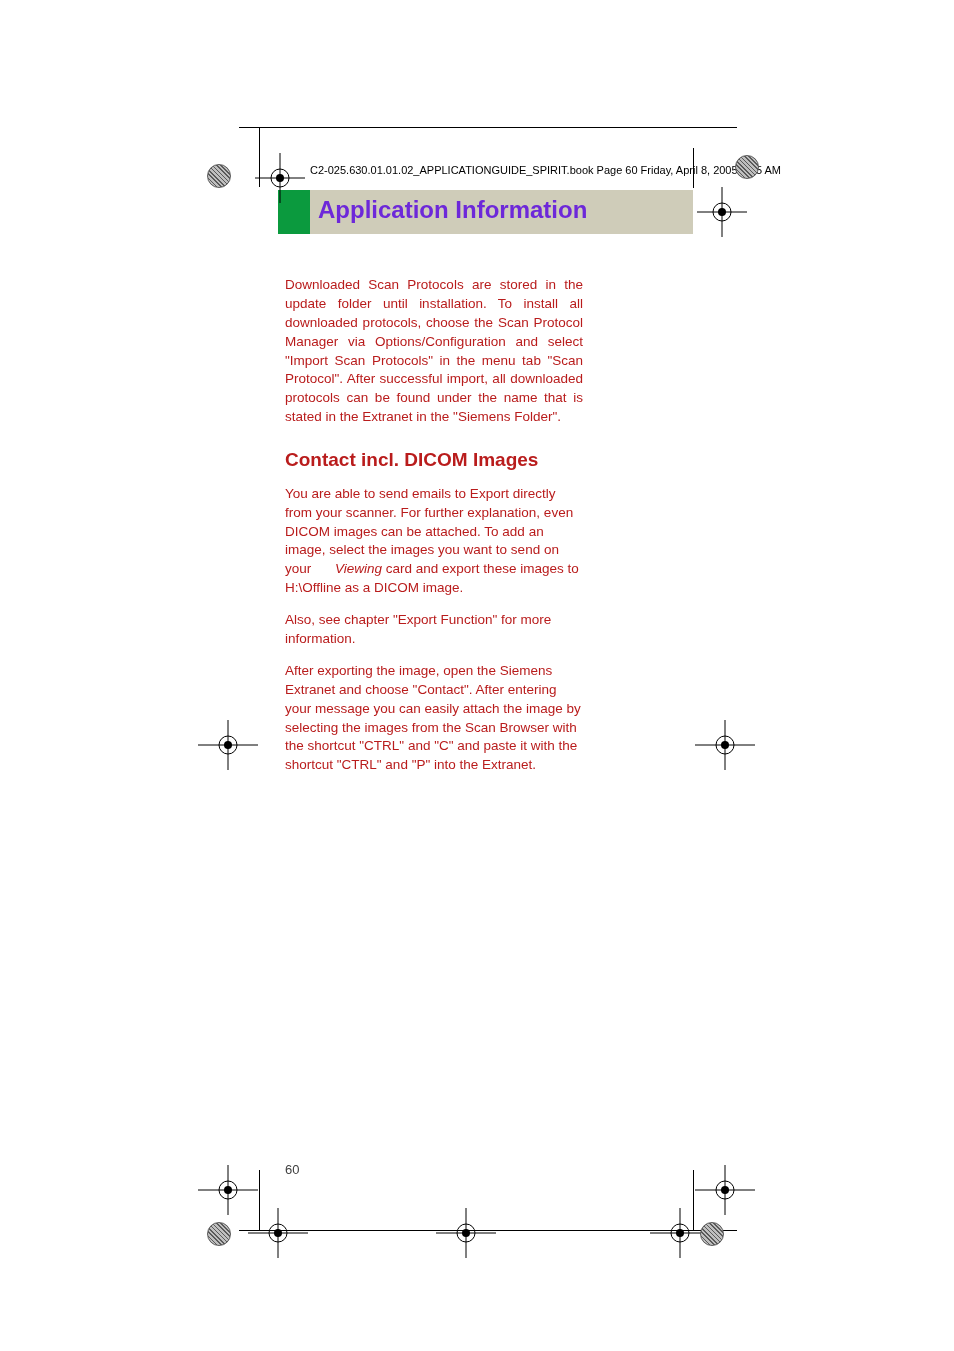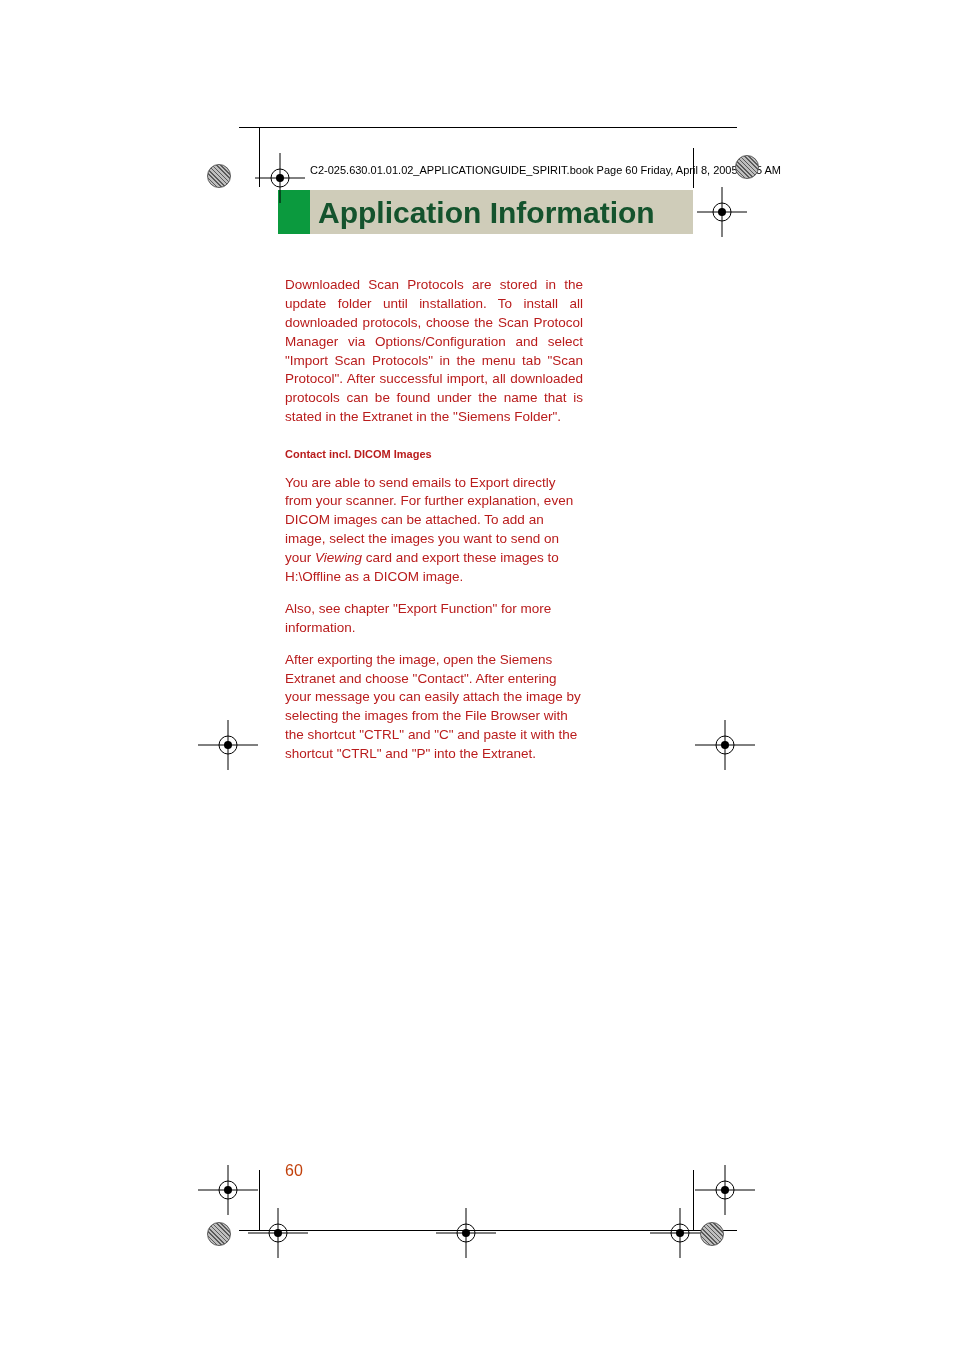--- a/index.html
+++ b/index.html
@@ -38,46 +38,46 @@
     left: 278px;
     top: 190px;
     width: 32px;
     height: 44px;
     background: #0b9a3e;
   }
   .title-text {
     position: absolute;
     left: 318px;
     top: 196px;
-    font-size: 30px;
+    font-size: 24px;
     font-family: 'Segoe UI', Arial, sans-serif;
     font-weight: 600;
-    color: #14532d;
+    color: #6d28d9;
   }
   .body-text {
     position: absolute;
     left: 285px;
     top: 276px;
     width: 298px;
     font-family: 'Segoe UI', Arial, sans-serif;
     font-size: 13.5px;
     line-height: 1.4;
     color: #b91c1c;
   }
   .body-text p { margin-bottom: 13px; }
   .body-text .justify { text-align: justify; }
-  .body-text .subh { font-weight: 700; margin-top: 20px; margin-bottom: 11px; font-size: 11px; }
-  .body-text em { font-style: italic; }
+  .body-text .subh { font-weight: 700; margin-top: 20px; margin-bottom: 11px; font-size: 19px; }
+  .body-text em { font-style: italic; margin-left: 20px; }
   .pnum {
     position: absolute;
     left: 285px;
     top: 1162px;
     font-family: 'Segoe UI', Arial, sans-serif;
-    font-size: 16px;
-    color: #c2410c;
+    font-size: 13px;
+    color: #404040;
   }
 
   .reg-mark { position: absolute; }
   .reg-circle { stroke: #000; stroke-width: 1; fill: none; }
   .reg-dot { fill: #000; }
   .reg-line { stroke: #000; stroke-width: 1; }
 
   .hatch-circle {
     position: absolute; width: 24px; height: 24px; border-radius: 50%;
     background: repeating-linear-gradient(45deg, #5a5a5a 0, #5a5a5a 1px, #bfbfbf 1px, #bfbfbf 3px);
@@ -98,21 +98,21 @@
 
 <div class="title-bar"></div>
 <div class="green-box"></div>
 <div class="title-text">Application Information</div>
 
 <div class="body-text">
   <p class="justify">Downloaded Scan Protocols are stored in the update folder until installation. To install all downloaded protocols, choose the Scan Protocol Manager via Options/Configuration and select "Import Scan Protocols" in the menu tab "Scan Protocol". After successful import, all downloaded protocols can be found under the name that is stated in the Extranet in the "Siemens Folder".</p>
   <p class="subh">Contact incl. DICOM Images</p>
   <p><span>You are able to send emails to Export directly from your scanner. For further explanation, even DICOM images can be attached. To add an image, select the images you want to send on your </span><em>Viewing</em><span> card and export these images to H:\Offline as a DICOM image.</span></p>
   <p>Also, see chapter "Export Function" for more information.</p>
-  <p>After exporting the image, open the Siemens Extranet and choose "Contact". After entering your message you can easily attach the image by selecting the images from the File Browser with the shortcut "CTRL" and "C" and paste it with the shortcut "CTRL" and "P" into the Extranet.</p>
+  <p>After exporting the image, open the Siemens Extranet and choose "Contact". After entering your message you can easily attach the image by selecting the images from the Scan Browser with the shortcut "CTRL" and "C" and paste it with the shortcut "CTRL" and "P" into the Extranet.</p>
 </div>
 
 <div class="pnum">60</div>
 
 <svg class="reg-mark" style="left:255px; top:153px;" width="50" height="50">
   <line class="reg-line" x1="0" y1="25" x2="50" y2="25"></line>
     <line class="reg-line" x1="25" y1="0" x2="25" y2="50"></line>
   <circle class="reg-circle" cx="25" cy="25" r="9"></circle>
     <circle class="reg-dot" cx="25" cy="25" r="4"></circle>
 </svg>

